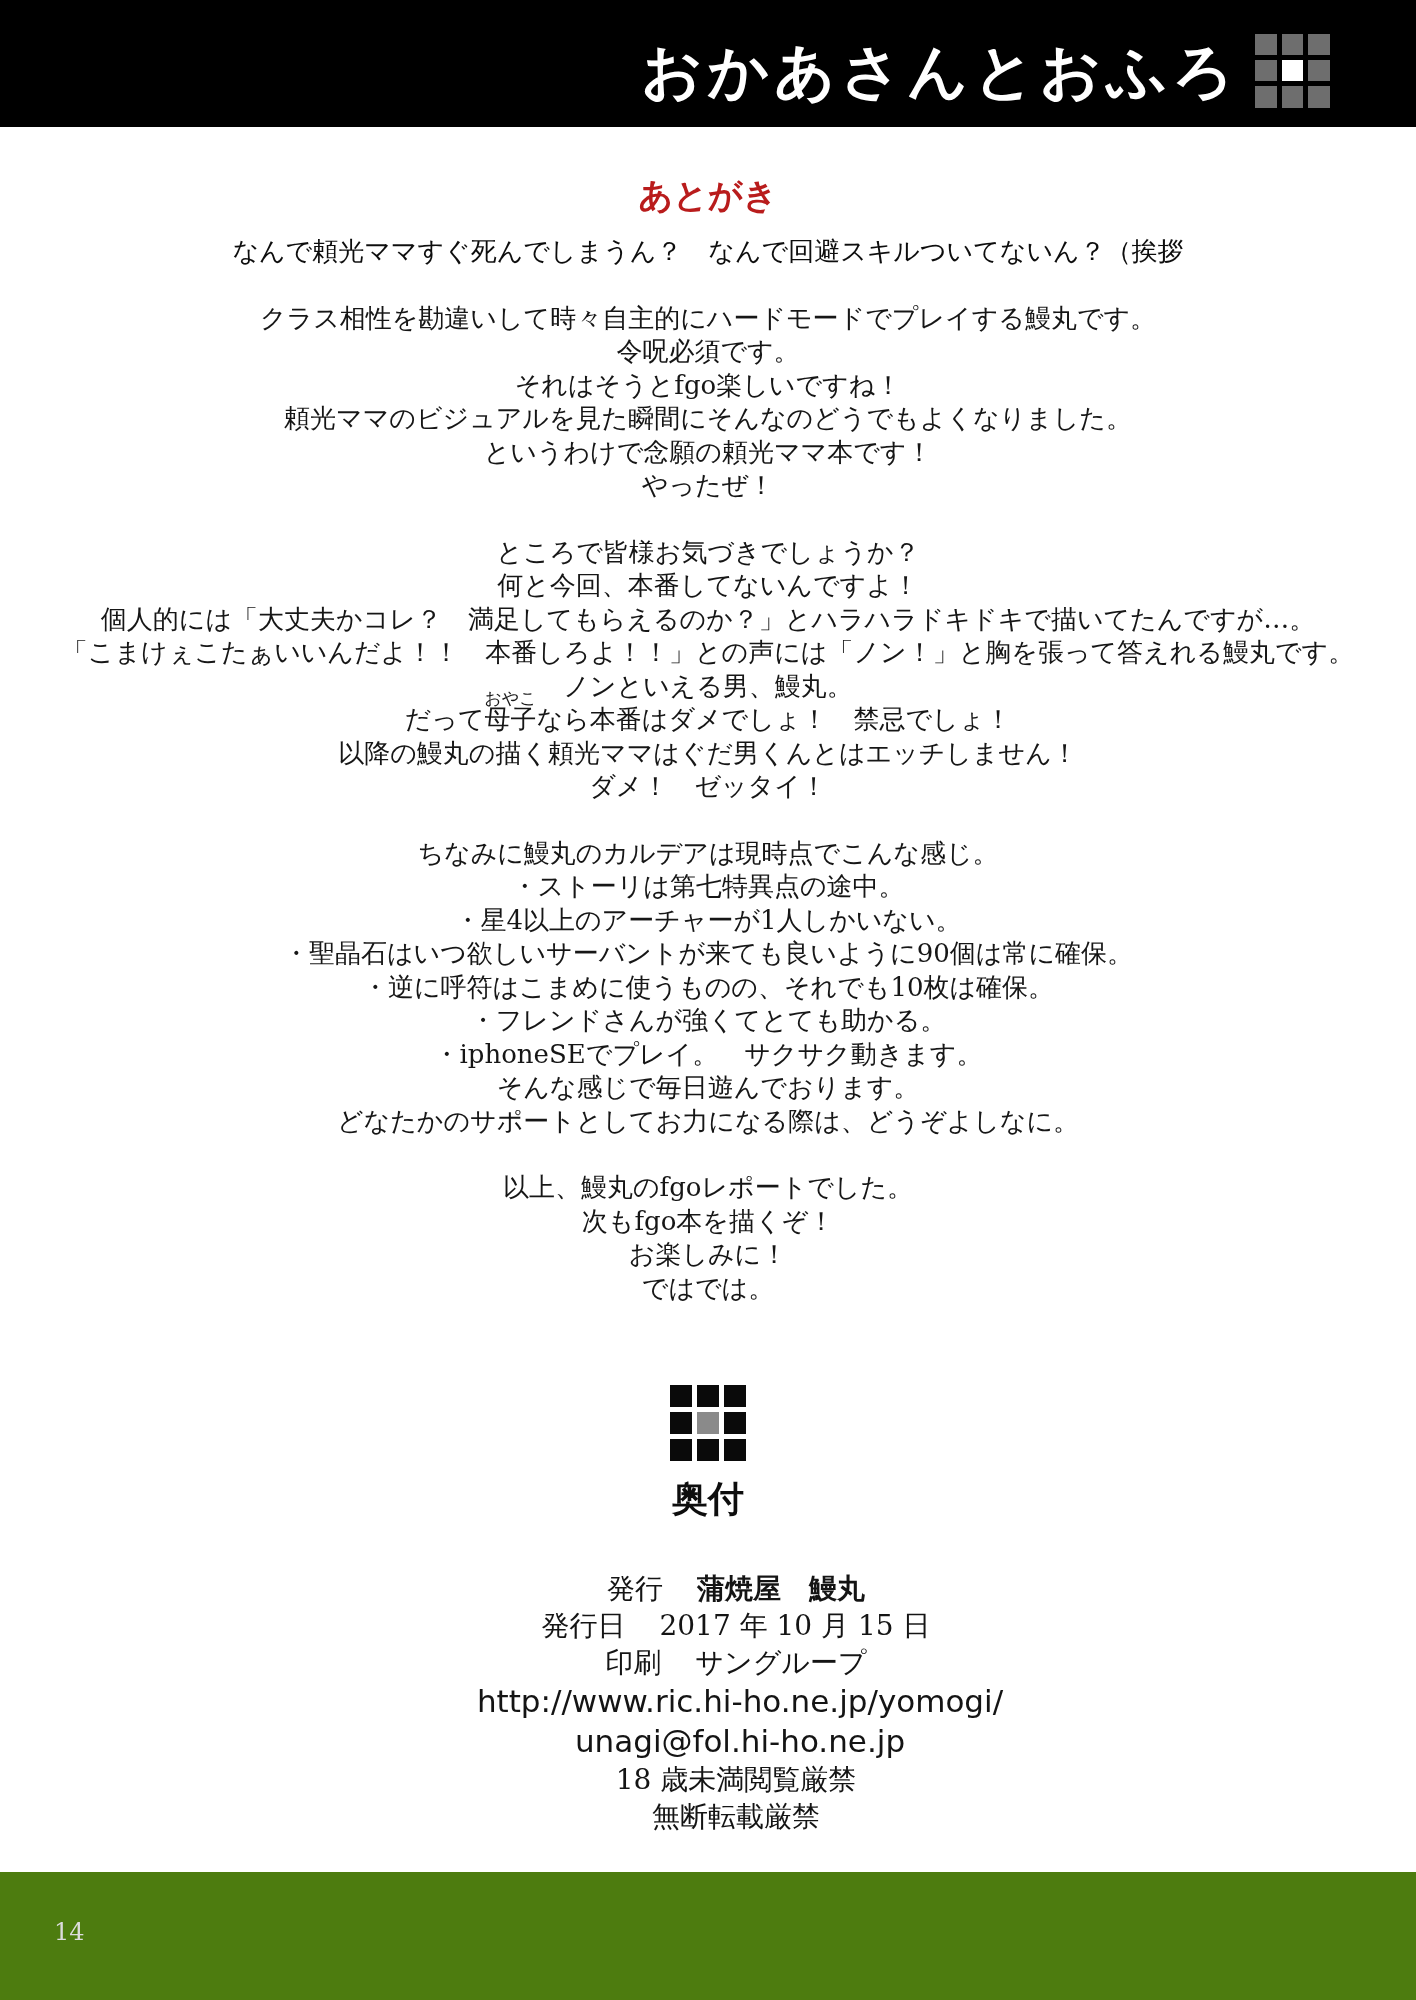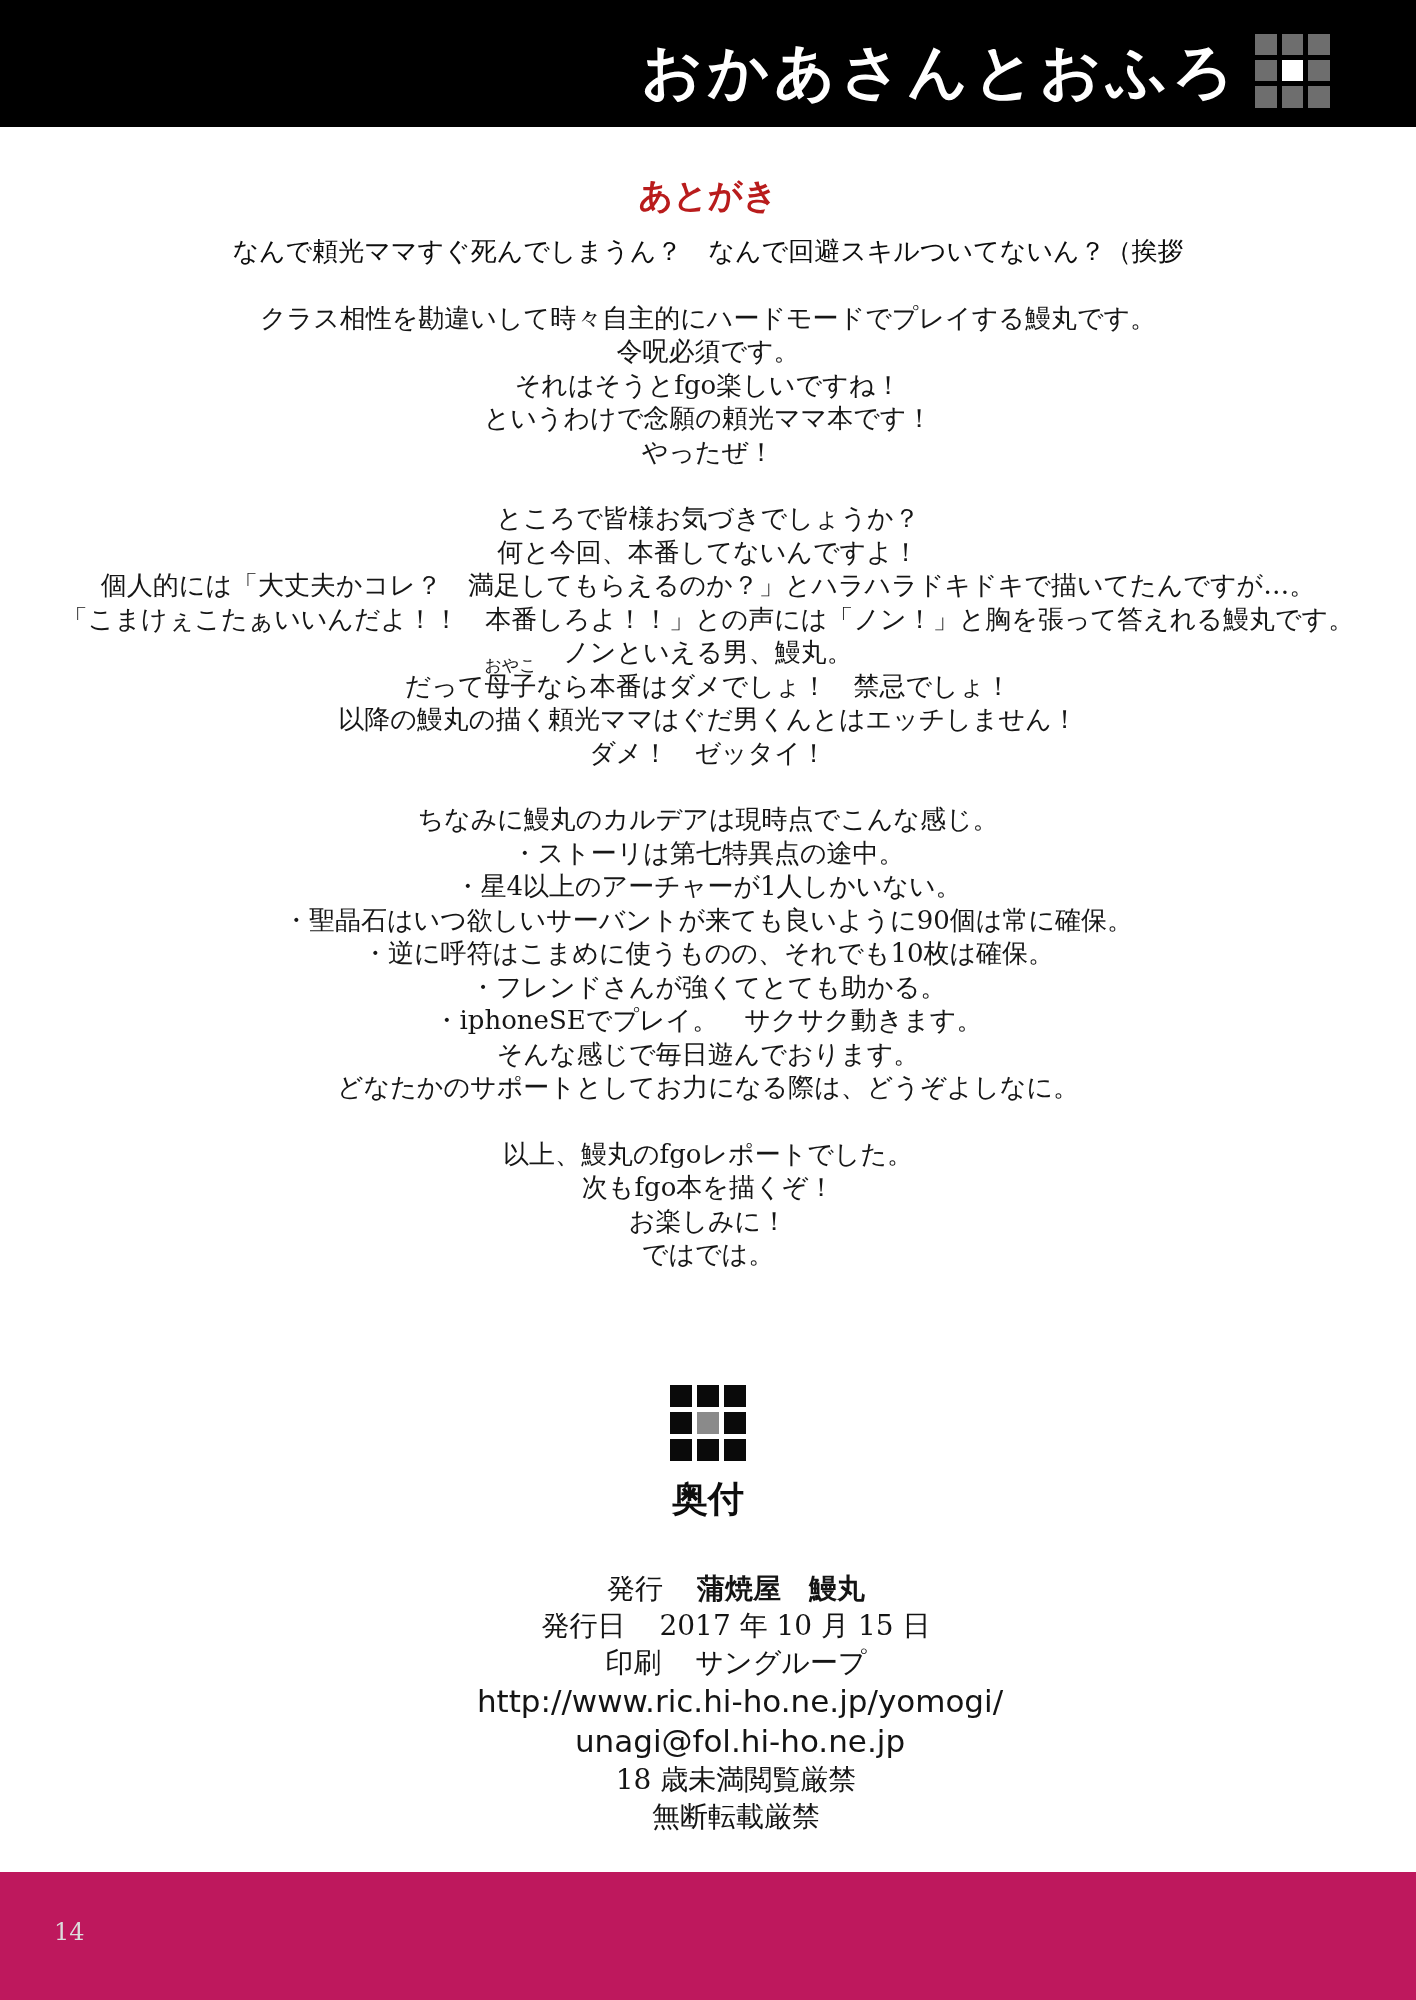--- a/index.html
+++ b/index.html
@@ -67,21 +67,21 @@
   }
   .colophon .gap { display:inline-block; width:34px; }
   .colophon .bold { font-weight:bold; }
   .colophon .latin {
     font-family:"DejaVu Sans", sans-serif; font-size:31px; line-height:40px;margin-left:8px;
   }
 
   
   .footer {
     position:absolute; left:0; bottom:0; width:1416px; height:128px;
-    background:#be185d;
+    background:#4d7c0f;
     text-align:right;
   }
   .page-num {
     position:absolute; left:54px; top:48px; color:#dcdcdc;
     font-size:24px; line-height:1; font-family:"DejaVu Serif", serif;
   }
 </style>
 </head>
 <body>
 
@@ -104,20 +104,21 @@
 
   <div class="afterword">
     <h1>あとがき</h1>
 
     <div class="greeting line">なんで頼光ママすぐ死んでしまうん？　なんで回避スキルついてないん？（挨拶</div>
 
     <div class="block">
       <div class="line">クラス相性を勘違いして時々自主的にハードモードでプレイする鰻丸です。</div>
       <div class="line">令呪必須です。</div>
       <div class="line">それはそうとfgo楽しいですね！</div>
+      <div class="line">頼光ママのビジュアルを見た瞬間にそんなのどうでもよくなりました。</div>
       <div class="line">というわけで念願の頼光ママ本です！</div>
       <div class="line">やったぜ！</div>
     </div>
 
     <div class="block">
       <div class="line">ところで皆様お気づきでしょうか？</div>
       <div class="line">何と今回、本番してないんですよ！</div>
       <div class="line">個人的には「大丈夫かコレ？　満足してもらえるのか？」とハラハラドキドキで描いてたんですが…。</div>
       <div class="line">「こまけぇこたぁいいんだよ！！　本番しろよ！！」との声には「ノン！」と胸を張って答えれる鰻丸です。</div>
       <div class="line">ノンといえる男、鰻丸。</div>

